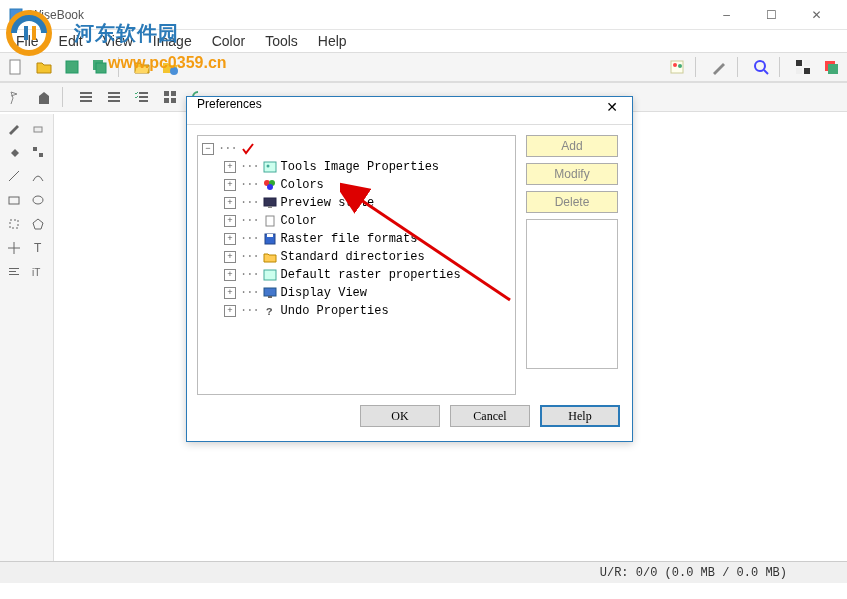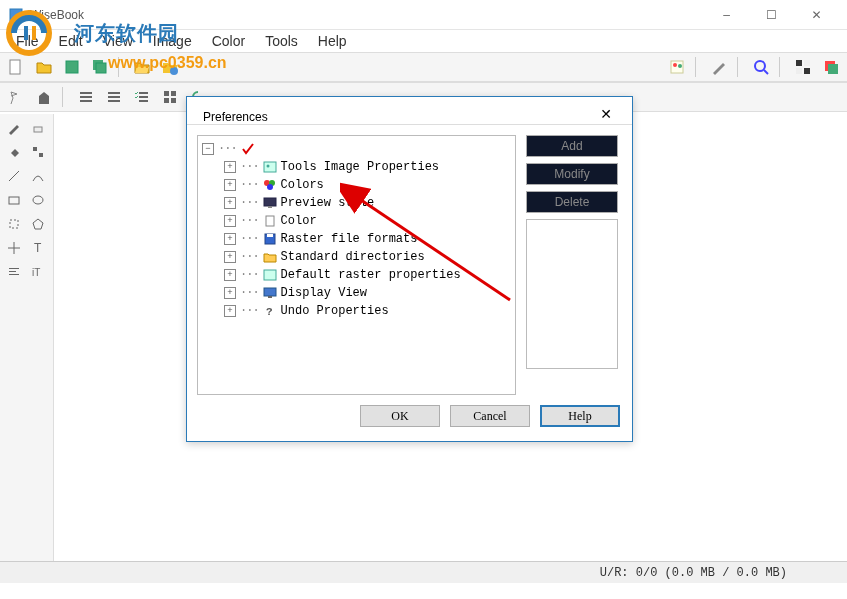--- a/index.html
+++ b/index.html
@@ -26,27 +26,27 @@
 
 .statusbar { position: absolute; bottom: 16px; left: 0; right: 0; height: 22px; background: #f0f0f0; border-top: 1px solid #ccc; display: flex; align-items: center; justify-content: flex-end; padding: 0 60px; color: #333; font-family: "Courier New", monospace; }
 
 
 .watermark { position: absolute; top: 8px; left: 4px; z-index: 5; pointer-events: none; }
 .watermark-text1 { font-size: 20px; font-weight: bold; color: #2a7ab8; letter-spacing: 1px; }
 .watermark-text2 { font-size: 16px; font-weight: bold; color: #f39c12; margin-left: 104px; margin-top: -4px; }
 
 
 .dialog { position: absolute; top: 96px; left: 186px; width: 447px; height: 346px; background: #fff; border: 1px solid #2a7ab8; box-shadow: 0 2px 8px rgba(0,0,0,0.2); z-index: 100; }
-.dialog-title { height: 28px; display: flex; align-items: flex-end; padding: 0 16px; border-bottom: 1px solid #ddd; font-family: Tahoma, sans-serif; }
+.dialog-title { height: 28px; display: flex; align-items: flex-start; padding: 0 10px; border-bottom: 1px solid #ddd; font-family: Tahoma, sans-serif; }
 .dialog-title span { flex: 1; }
 .dialog-close { width: 20px; height: 20px; display: flex; align-items: center; justify-content: center; font-size: 14px; }
 .dialog-body { padding: 10px; display: flex; gap: 10px; height: 280px; }
 .tree-panel { flex: 1; border: 1px solid #bbb; background: #fff; padding: 4px; font-family: "Courier New", monospace; font-size: 12px; overflow: auto; }
 .side-panel { width: 96px; }
-.side-btn { width: 92px; height: 22px; background: #0f172a; border: 1px solid #adadad; color: #888; margin-bottom: 6px; font-size: 12px; display: flex; align-items: center; justify-content: center; }
+.side-btn { width: 92px; height: 22px; background: #fef9c3; border: 1px solid #adadad; color: #888; margin-bottom: 6px; font-size: 12px; display: flex; align-items: center; justify-content: center; }
 .side-preview { width: 92px; height: 150px; border: 1px solid #bbb; background: #fff; margin-top: 4px; }
 .dialog-footer { display: flex; justify-content: flex-end; gap: 10px; padding: 0 12px 10px; }
 .dlg-btn { width: 80px; height: 22px; background: #e1e1e1; border: 1px solid #adadad; font-size: 12px; display: flex; align-items: center; justify-content: center; font-family: Tahoma; }
 .dlg-btn.primary { border: 2px solid #2a7ab8; }
 
 .tree-row { display: flex; align-items: center; height: 18px; white-space: nowrap; }
 .tree-expand { width: 12px; height: 12px; border: 1px solid #888; display: inline-flex; align-items: center; justify-content: center; font-size: 9px; line-height: 1; margin-right: 4px; color: #555; background: #fff; }
 .tree-dots { color: #888; letter-spacing: -1px; }
 .tree-icon { width: 16px; height: 14px; display: inline-flex; align-items: center; justify-content: center; margin: 0 3px; }
 .indent1 { padding-left: 22px; }

